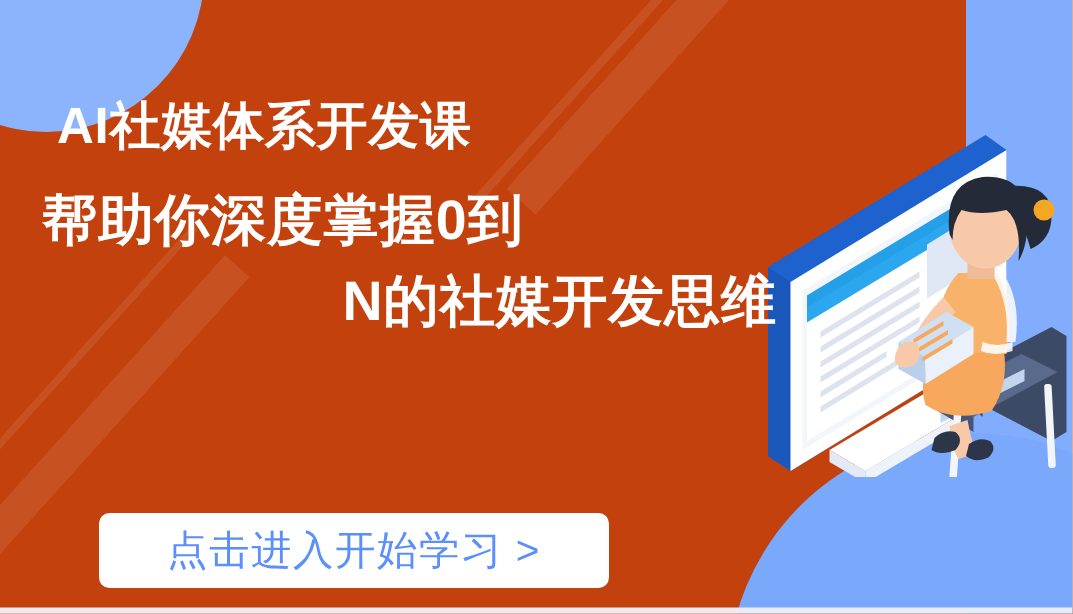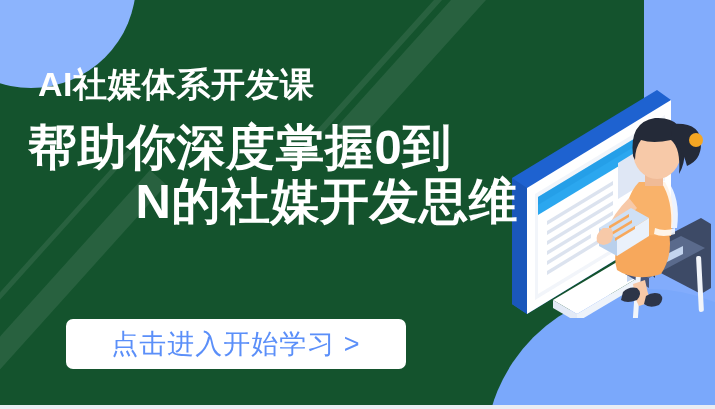--- a/index.html
+++ b/index.html
@@ -9,21 +9,21 @@
   }
   body {
     font-family: "Liberation Sans", "DejaVu Sans", sans-serif;
   }
 
   #banner {
     position: relative;
     width: 715px;
     height: 409px;
     overflow: hidden;
-    background: #14532d;
+    background: #c2410c;
   }
 
   
   .bg-layer {
     position: absolute;
     inset: 0;
     overflow: hidden;
   }
 
   .circle-topleft {
@@ -112,34 +112,34 @@
     font-size: 34px;
     line-height: 44px;
     letter-spacing: 0.5px;
     white-space: nowrap;
     margin: 0;
   }
 
   .subline {
     color: #ffffff;
     font-weight: bold;
-    font-size: 49px;
+    font-size: 37px;
     line-height: 54px;
     letter-spacing: 0.5px;
     white-space: nowrap;
     margin: 0;
   }
   .subline.row1 { margin-top: 14px; margin-left: -10px; }
   .subline.row2 { margin-left: 26px; text-align: right; }
 
   
   .cta {
     position: absolute;
     left: 66px;
-    top: 319px;
+    top: 342px;
     width: 340px;
     height: 50px;
     background: #ffffff;
     border-radius: 7px;
     display: flex;
     align-items: center;
     justify-content: center;
     cursor: pointer;
     box-sizing: border-box;
   }

